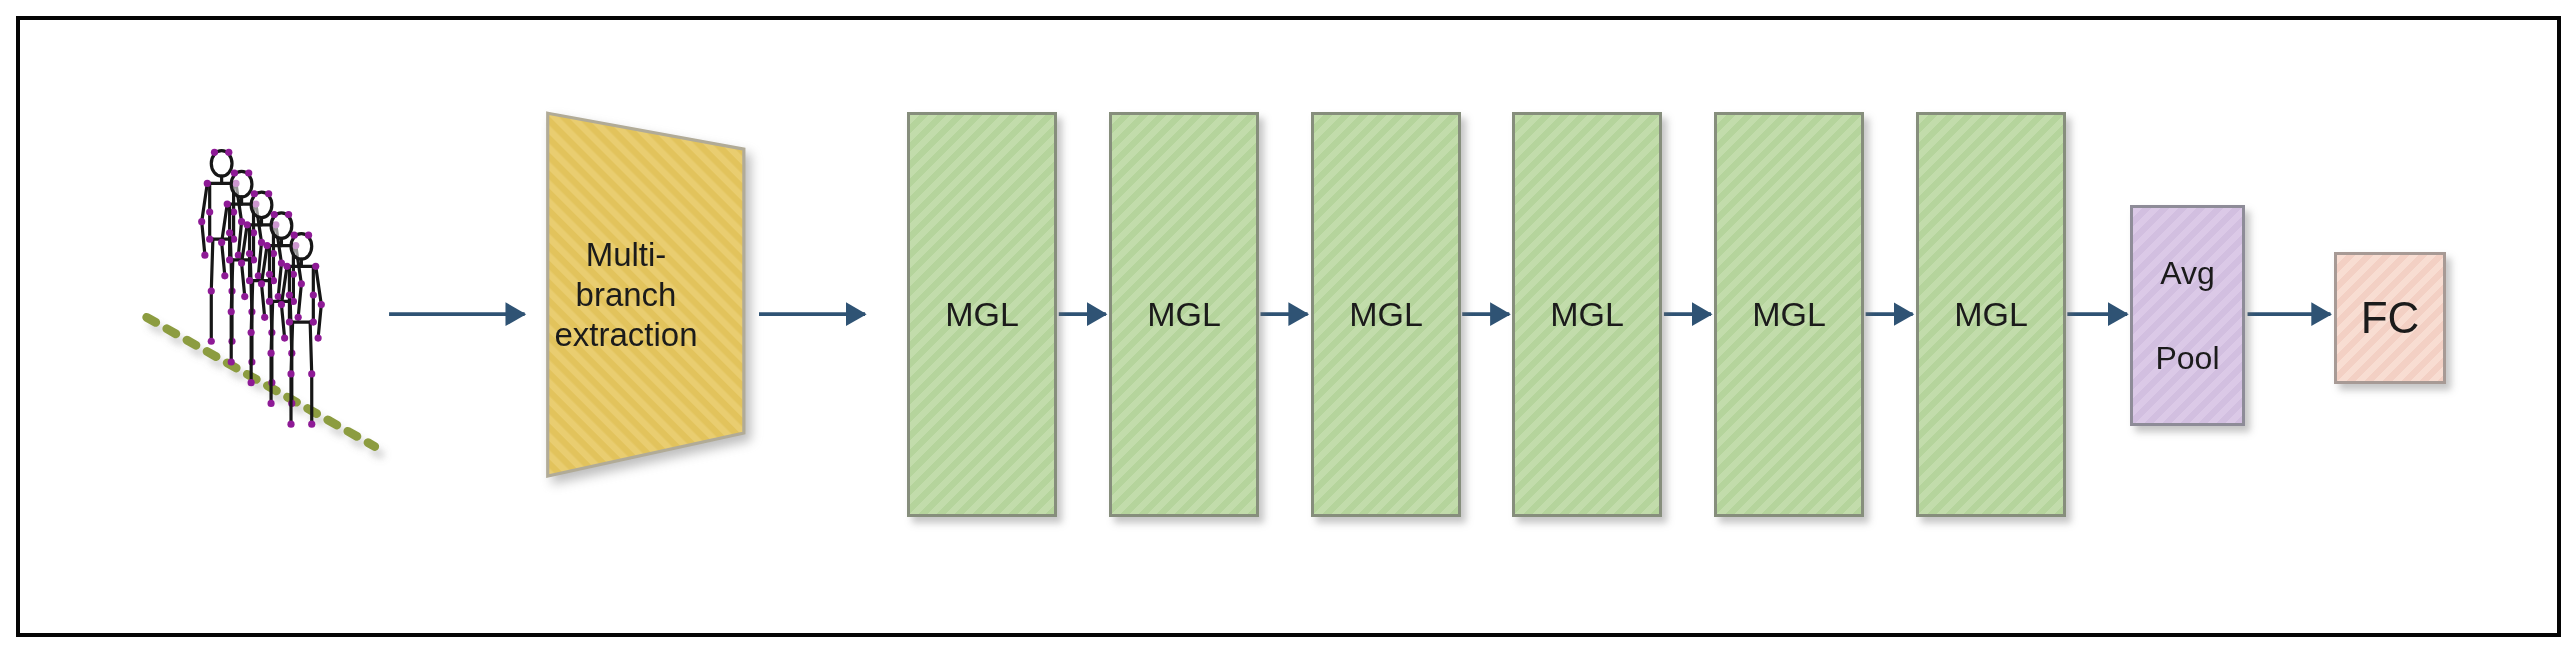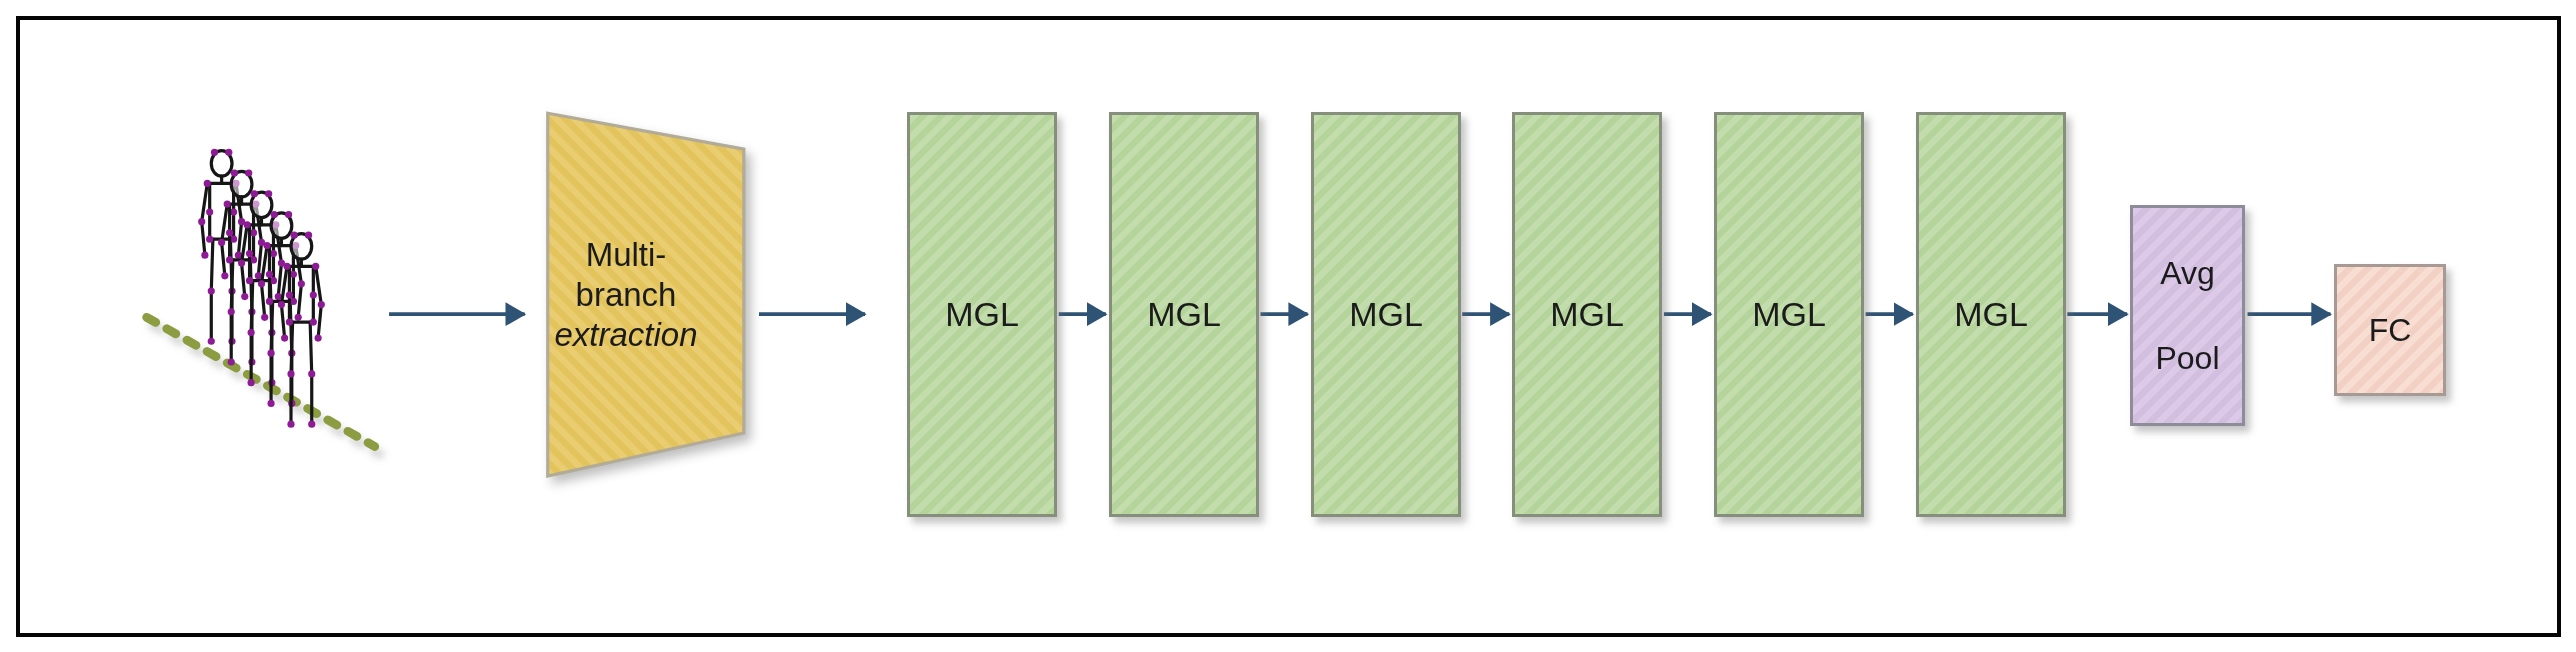--- a/index.html
+++ b/index.html
@@ -14,29 +14,29 @@
   .block{position:absolute;display:flex;align-items:center;justify-content:center;
          text-align:left;z-index:2;}
   .mgl{top:112px;width:144px;height:399px;border:3.2px solid #868e7c;
        background:repeating-linear-gradient(135deg,#c2dcab 0 6.4px,#b5d49c 6.4px 12.8px);
        box-shadow:4.8px 6.4px 7.2px rgba(110,110,110,.40);
        font-size:34px;}
   .avgpool{left:2130px;top:205px;width:109px;height:215px;border:3.2px solid #8e8c98;
        background:repeating-linear-gradient(135deg,#dbc9e7 0 6.4px,#d2bfe0 6.4px 12.8px);
        box-shadow:4.8px 6.4px 7.2px rgba(110,110,110,.40);
        font-size:32px;line-height:37px;flex-direction:column;gap:48px;}
-  .fc{left:2334px;top:264px;width:106px;height:126px;border:3.2px solid #a79a95;
+  .fc{left:2334px;top:252px;width:106px;height:126px;border:3.2px solid #a79a95;
        background:repeating-linear-gradient(135deg,#f8ddd2 0 6.4px,#f3d0c4 6.4px 12.8px);
        box-shadow:4.8px 6.4px 7.2px rgba(110,110,110,.40);
-       font-size:32px;}
+       font-size:44px;}
 
   .trap-label{position:absolute;left:528px;top:113px;width:196px;height:363px;
        display:flex;flex-direction:column;align-items:center;justify-content:center;
        z-index:2;font-size:33px;line-height:40px;text-align:center;}
-  .trap-label .gap-line{font-style:italic;}
+  .trap-label .gap-line{}
 </style>
 </head>
 <body>
 
 <div class="frame"></div>
 
 <svg class="art" viewBox="0 0 3231 819">
   <defs>
     <marker id="ah" markerUnits="userSpaceOnUse" markerWidth="28" markerHeight="32" refX="24" refY="15" orient="auto">
       <path d="M0,0 L26,15 L0,30 Z" fill="#2f5374"></path>

